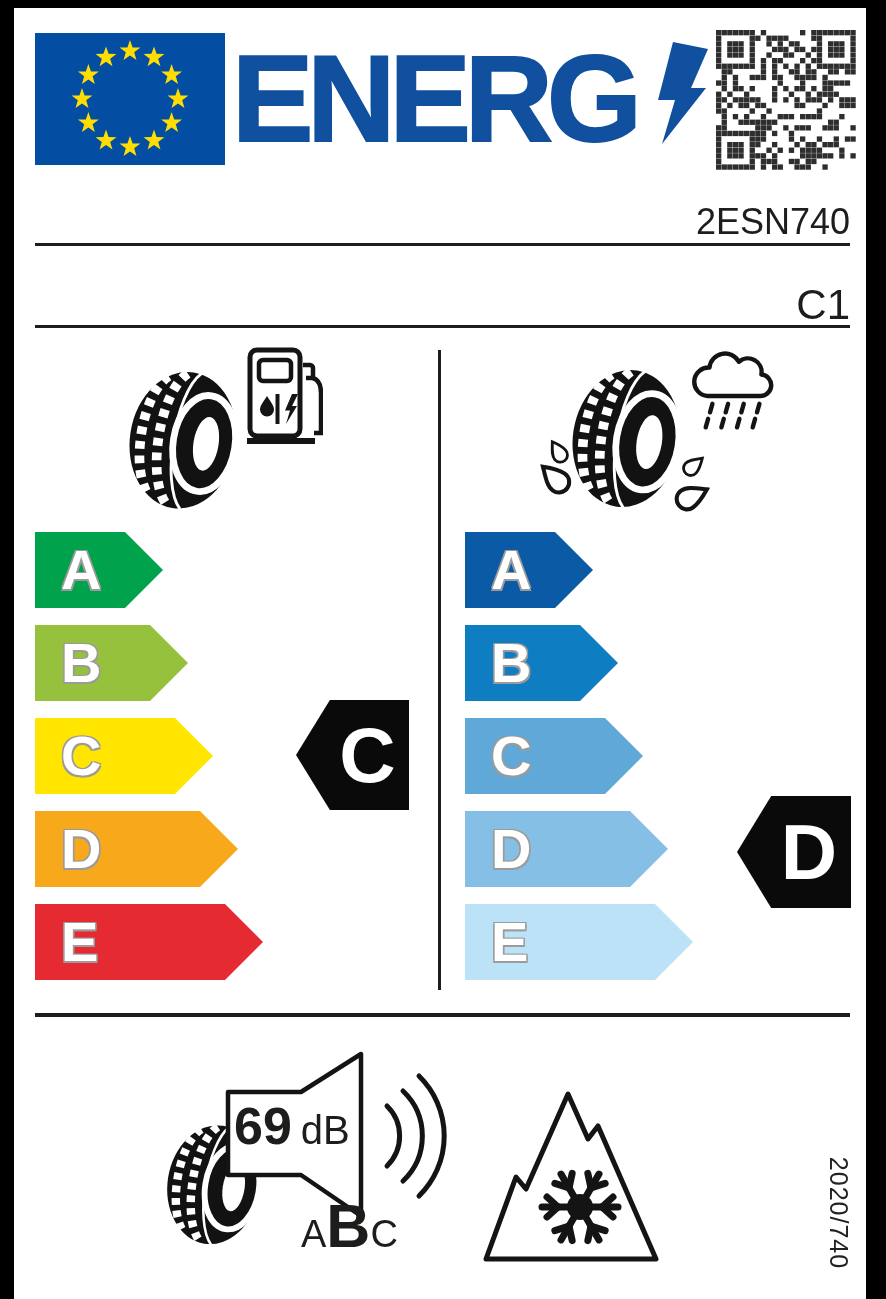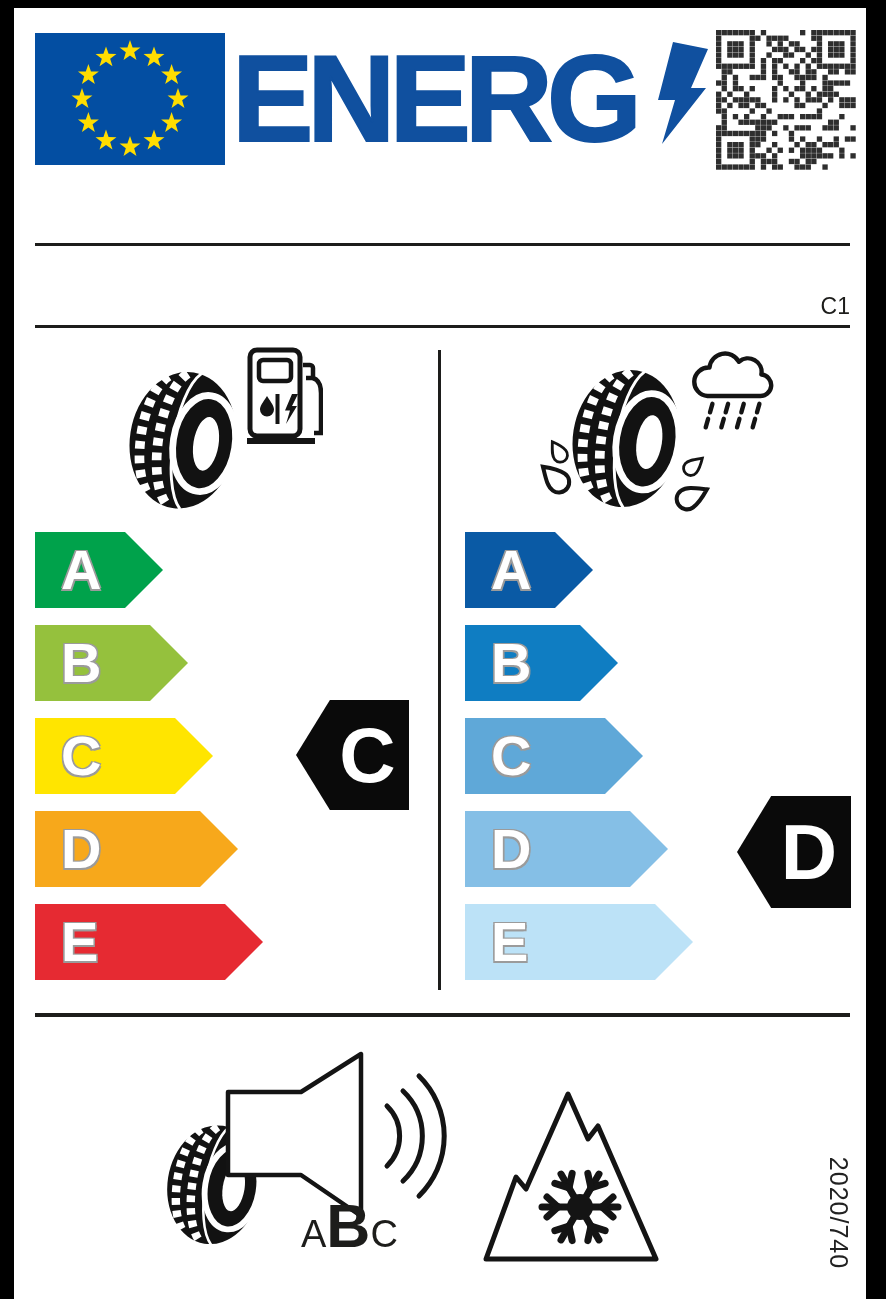--- a/index.html
+++ b/index.html
@@ -18,21 +18,21 @@
             letter-spacing:-6px;color:#10509f;-webkit-text-stroke:2px #10509f;}
   .bolt{left:653px;top:42px;}
   .qr{left:716px;top:30px;}
 
   
   .brand{left:35px;top:198px;font-size:38px;font-weight:bold;letter-spacing:.5px;}
   .model{right:36px;top:201px;font-size:36px;}
   .rule{background:#1d1d1b;}
   .rule1{left:35px;top:243px;width:815px;height:3px;}
   .dims{left:35px;top:268px;font-size:47px;}
-  .tclass{right:36px;top:281px;font-size:23px;margin-top:12px;}
+  .tclass{right:36px;top:281px;font-size:42px;}
   .rule2{left:35px;top:325px;width:815px;height:3px;}
   .rule3{left:35px;top:1013px;width:815px;height:4px;}
   .vdiv{left:438px;top:350px;width:3px;height:640px;background:#1d1d1b;}
 
   
   .arrow{position:absolute;height:76px;box-sizing:border-box;display:flex;align-items:center;
          padding-left:26px;font-size:56px;font-weight:bold;color:#fff;line-height:1;
          clip-path:polygon(0 0,calc(100% - 38px) 0,100% 50%,calc(100% - 38px) 100%,0 100%);
          filter:drop-shadow(0 0 1px #777);
          text-shadow:-1.5px -1.5px 0 #9b9b9b,1.5px -1.5px 0 #9b9b9b,-1.5px 1.5px 0 #9b9b9b,1.5px 1.5px 0 #9b9b9b;}
@@ -417,20 +417,21 @@
         <rect x="44.80" y="134.40" width="5.32" height="5.32"></rect>
         <rect x="56.00" y="134.40" width="5.32" height="5.32"></rect>
         <rect x="61.60" y="134.40" width="5.32" height="5.32"></rect>
         <rect x="78.40" y="134.40" width="5.32" height="5.32"></rect>
         <rect x="84.00" y="134.40" width="5.32" height="5.32"></rect>
         <rect x="89.60" y="134.40" width="5.32" height="5.32"></rect>
         <rect x="106.40" y="134.40" width="5.32" height="5.32"></rect>
       </g>
     </svg>
 
+  <div class="abs model">2ESN740</div>
   <div class="abs rule rule1"></div>
 
   <div class="abs tclass">C1</div>
   <div class="abs rule rule2"></div>
 
   <svg class="abs" style="left:127px;top:368px" width="116" height="145" viewBox="0 0 120 150">
       <use href="#tire"></use>
     </svg>
   <svg class="abs" style="left:247px;top:347px" width="76" height="104" viewBox="0 0 76 104">
     <rect x="3" y="3" width="50" height="86" rx="7" fill="#fff" stroke="#141414" stroke-width="5"></rect>
@@ -500,20 +501,24 @@
 
   <svg class="abs" style="left:163px;top:1046px" width="320" height="225" viewBox="0 0 320 225">
     <use href="#tire" transform="translate(2,76) scale(0.84)"></use>
     <polygon points="65,46 138,46 198,8 198,170 138,129 65,129" fill="#fff" stroke="#141414" stroke-width="4.5" stroke-linejoin="round"></polygon>
     <g stroke="#141414" stroke-width="5" fill="none" stroke-linecap="round">
       <path d="M224 60 A42 42 0 0 1 224 120"></path>
       <path d="M240 45 A62 62 0 0 1 240 135"></path>
       <path d="M256 30 A84 84 0 0 1 256 150"></path>
     </g>
   </svg>
+  <div class="abs noise-db">
+    <span class="v">69</span>
+    <span class="u">dB</span>
+  </div>
   <div class="abs noise-classes">
     <span class="nc">A</span>
     <span class="nc-sel">B</span>
     <span class="nc">C</span>
   </div>
 
   <svg class="abs" style="left:483px;top:1090px" width="185" height="175" viewBox="0 0 185 175">
     <path d="M3 169 L33 87 L43 99 L85 4 L105 49 L115 36 L173 169 Z" fill="#fff" stroke="#141414" stroke-width="5" stroke-linejoin="round"></path>
     <g transform="translate(97,117)">
       <use href="#flake-spoke" transform="rotate(30)"></use>

